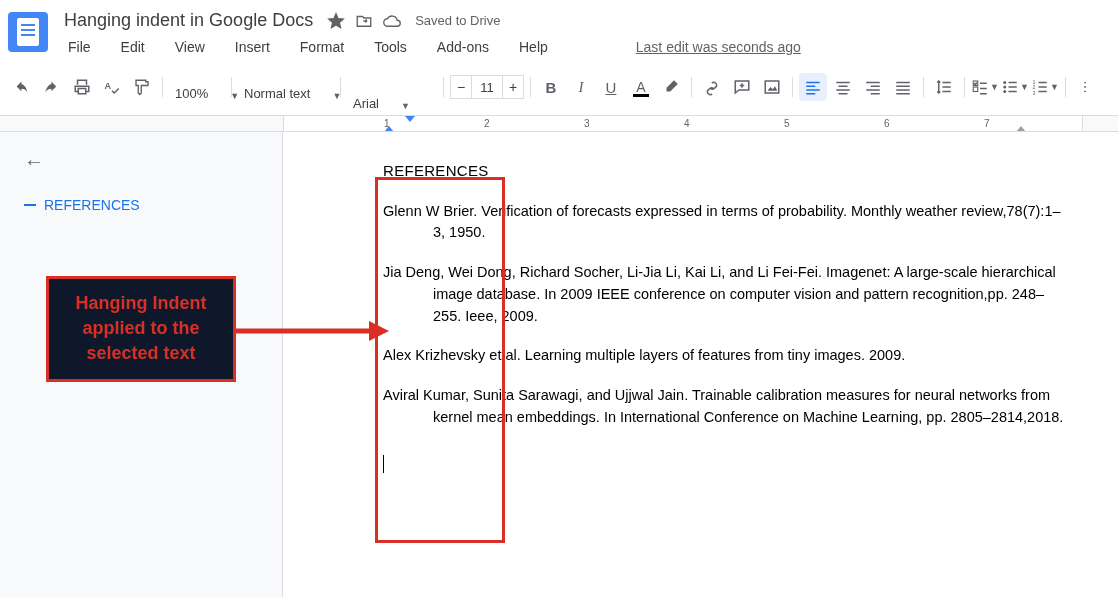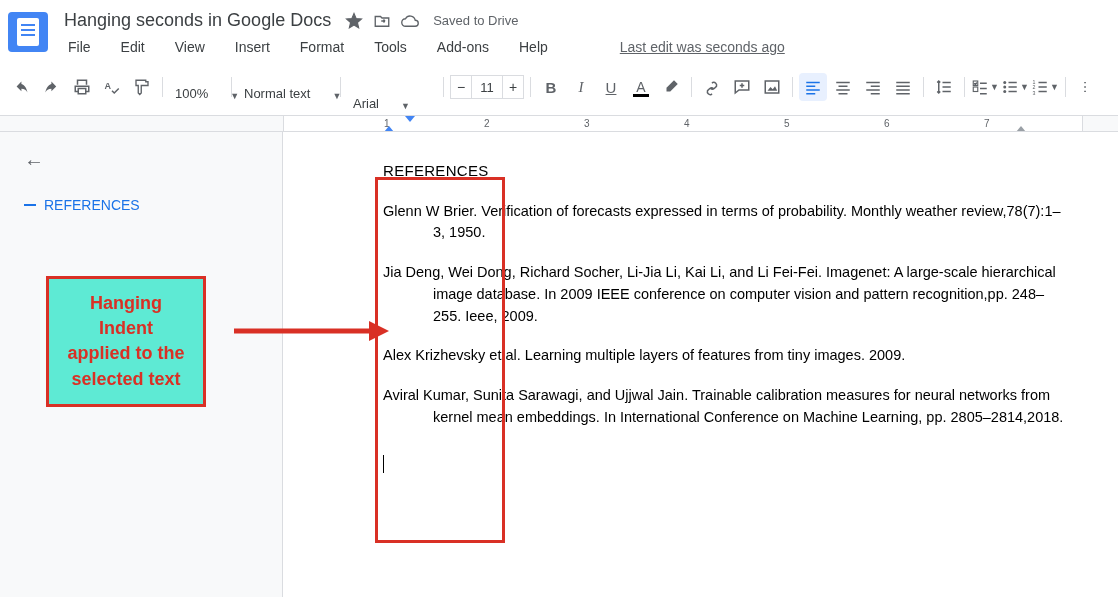--- a/index.html
+++ b/index.html
@@ -11,21 +11,21 @@
   .docs-logo-inner::after { content: ''; position: absolute; top: 6px; left: 4px; right: 4px; height: 2px; background: #4285f4; box-shadow: 0 5px 0 #4285f4, 0 10px 0 #4285f4; }
   
   .title-area { flex: 1; }
   .title-row { display: flex; align-items: center; gap: 10px; margin-bottom: 2px; }
   .doc-title { font-size: 18px; color: #3c4043; outline: none; padding: 2px 4px; }
   .title-icon { color: #5f6368; fill: #5f6368; cursor: pointer; }
   .saved-text { color: #5f6368; font-size: 13px; margin-left: 4px; }
   
   .menu-bar { display: flex; gap: 14px; align-items: center; }
   .menu-item { padding: 4px 8px; font-size: 14px; color: #3c4043; cursor: pointer; border-radius: 4px; }
-  .last-edit { color: #5f6368; text-decoration: underline; font-size: 14px; margin-left: 12px; cursor: pointer; padding-left: 38px; }
+  .last-edit { color: #5f6368; text-decoration: underline; font-size: 14px; margin-left: 28px; cursor: pointer; padding-left: 38px; }
   
   .toolbar { display: flex; align-items: center; padding: 4px 8px; border-bottom: 1px solid #dadce0; background: #fff; gap: 2px; overflow: hidden; white-space: nowrap; }
   .tb-btn { width: 28px; height: 28px; display: flex; align-items: center; justify-content: center; cursor: pointer; border-radius: 4px; color: #5f6368; fill: #5f6368;}
   .tb-btn.active { background: #e8f0fe; color: #1a73e8; fill: #1a73e8; }
   .tb-sep { width: 1px; height: 20px; background: #dadce0; margin: 0 4px; }
   .tb-select { display: flex; align-items: flex-end; padding: 0 6px; height: 28px; cursor: pointer; color: #3c4043; font-size: 13px; gap: 22px;}
   .tb-zoom { font-size: 13px; width: 56px; }
   .tb-style { font-size: 13px; width: 96px; }
   .tb-font { font-size: 13px; width: 90px; margin-top: 20px; }
   .tb-caret { font-size: 9px; color: #5f6368; }
@@ -49,38 +49,38 @@
   .outline-dash { width: 12px; height: 2px; background: #1a73e8; }
   
   .doc-area { flex: 1; background: #fff; position: relative; overflow: auto; padding: 28px 48px 40px 100px; box-shadow: 0 0 0 1px #dadce0;}
   .doc-content { color: #000; font-size: 14.5px; line-height: 1.5; max-width: 700px; }
   .doc-heading { font-size: 15px; margin-bottom: 18px; letter-spacing: 0.3px;}
   .ref-entry { margin-bottom: 18px; padding-left: 50px; text-indent: -50px; }
   .squiggly { text-decoration: underline wavy #ea4335; text-decoration-skip-ink: none;}
   .cursor-line { width: 1px; height: 18px; background: #000; display: inline-block; margin-top: 8px;}
   
   .annotation { position: absolute; left: 46px; top: 276px; z-index: 10; }
-  .ann-box { border: 3px solid #d93025; padding: 12px 14px; background: #5eead4; text-align: center; font-size: 18px; font-weight: bold; color: #d93025; line-height: 1.4; width: 160px;}
+  .ann-box { border: 3px solid #d93025; padding: 12px 14px; background: #0f172a; text-align: center; font-size: 18px; font-weight: bold; color: #d93025; line-height: 1.4; width: 190px;}
   .ann-arrow { position: absolute; left: 188px; top: 40px; }
   
   .highlight-box { position: absolute; border: 3px solid #d93025; pointer-events: none; left: 375px; top: 177px; width: 130px; height: 366px; z-index: 5; }
   
   svg { display: block; }
   .tb-more { transform: rotate(90deg); }
 </style>
 </head>
 <body>
 
 <div class="header">
   <div class="docs-logo">
     <div class="docs-logo-inner"></div>
   </div>
   <div class="title-area">
     <div class="title-row">
-      <span class="doc-title">Hanging seconds in Google Docs</span>
+      <span class="doc-title">Hanging indent in Google Docs</span>
       <span class="title-icon">
         <svg width="18" height="18" viewBox="0 0 24 24">
             <path fill="currentColor" d="M12 17.27L18.18 21l-1.64-7.03L22 9.24l-7.19-.61L12 2 9.19 8.63 2 9.24l5.46 4.73L5.82 21z" stroke="currentColor" stroke-width="1.5"></path>
           </svg>
       </span>
       <span class="title-icon">
         <svg width="18" height="18" viewBox="0 0 24 24">
             <path fill="none" stroke="currentColor" stroke-width="1.8" d="M3 6h7l2 2h9v11H3z"></path>
             <path fill="none" stroke="currentColor" stroke-width="1.8" d="M11 12h5m0 0l-2-2m2 2l-2 2"></path>
           </svg>

